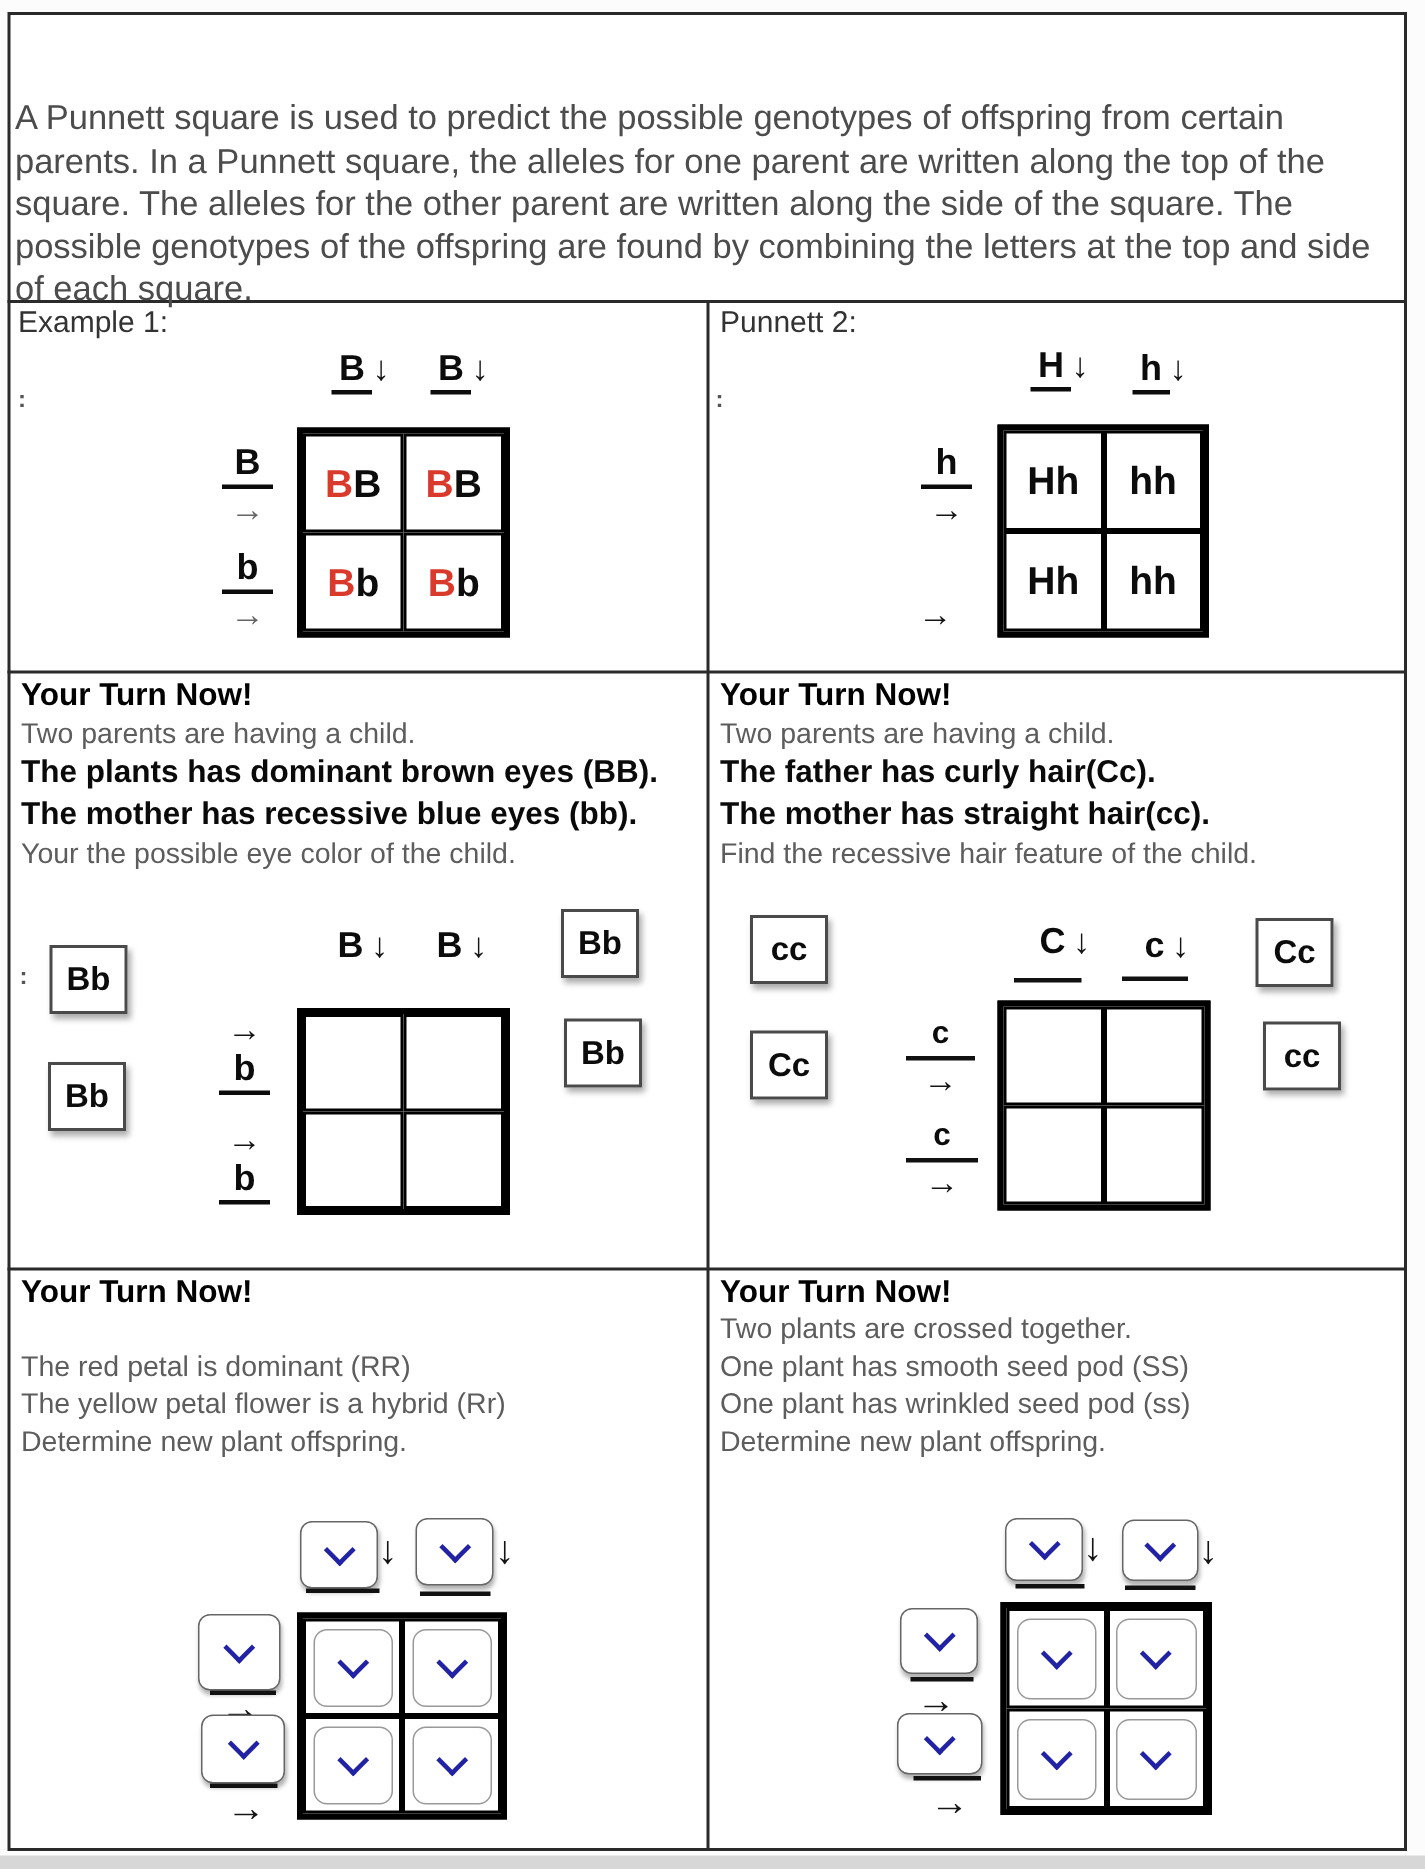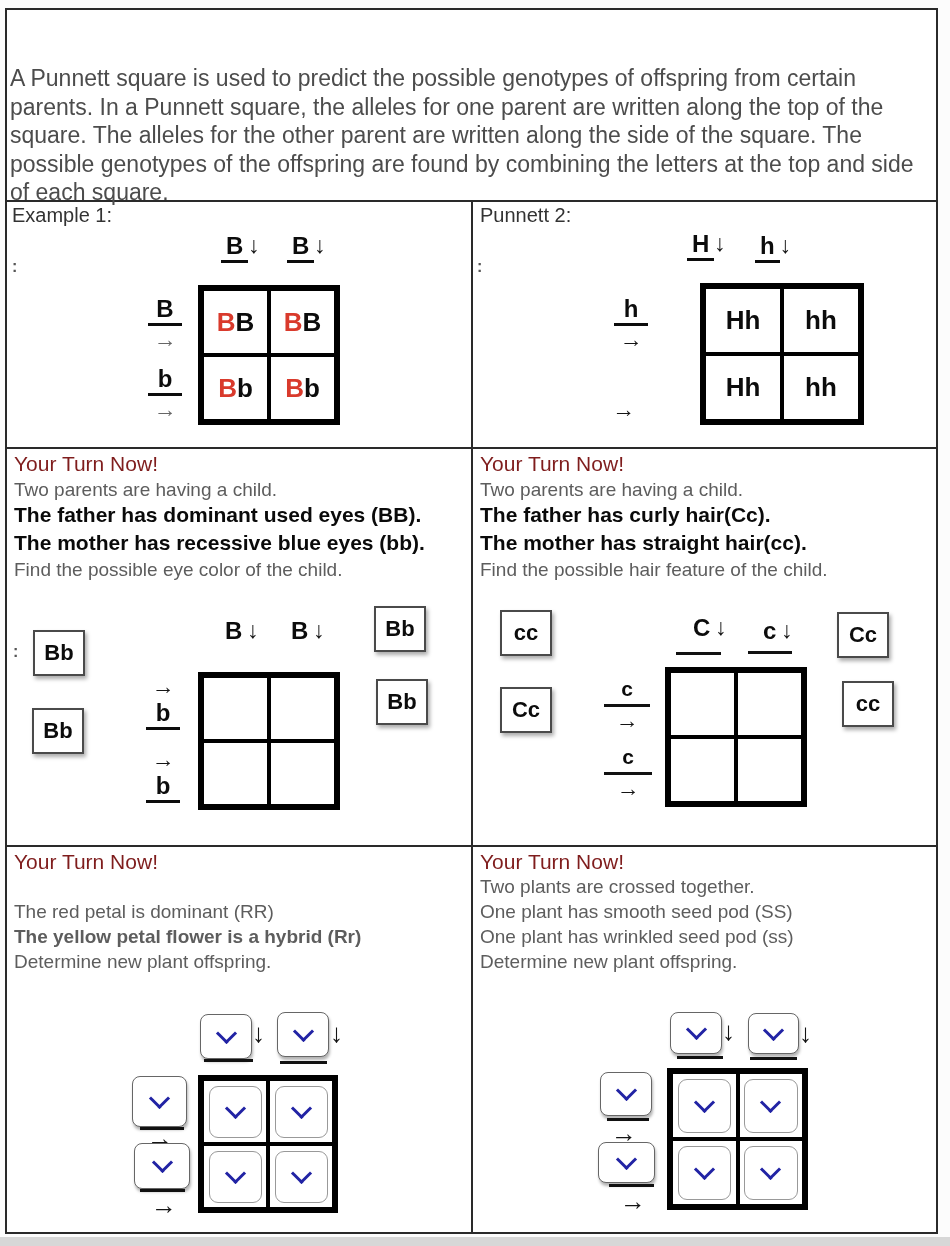--- a/index.html
+++ b/index.html
@@ -11,21 +11,21 @@
   *{margin:0;padding:0;box-sizing:border-box;}
   body{background:#fff;font-family:"Liberation Sans","DejaVu Sans",sans-serif;}
   .page{position:relative;width:950px;height:1246px;background:#fcfcfc;overflow:hidden;}
   .abs{position:absolute;}
   .sheet-border{left:5px;top:8px;width:933px;height:1226px;border:2px solid #2a2a2a;background:#fff;}
   .divider{background:#2a2a2a;}
   
   .title{font-size:40px;font-weight:800;color:var(--red);letter-spacing:1px;}
   .intro{font-size:23px;line-height:28.5px;color:#4c4c4c;}
   .ex-label{font-size:20px;color:#333;}
-  .heading{font-size:21px;font-weight:400;color:#7f1d1d;}
+  .heading{font-size:21px;font-weight:700;color:#000000;}
   .hw{font-size:19px;color:#5d5d5d;}
   .bold-line{font-size:21px;font-weight:700;color:#0a0a0a;}
   .colon{font-size:16px;color:#555;font-weight:700;}
   
   .pq{border:4px solid #000;display:grid;grid-template-columns:1fr 1fr;grid-template-rows:1fr 1fr;background:#000;}
   .pq > div{border:2px solid #000;background:#fff;display:flex;align-items:center;justify-content:center;}
   .geno{font-size:26px;font-weight:700;color:#0c0c0c;}
   .red{color:var(--red);}
   
   .top-unit{display:flex;align-items:flex-start;}
@@ -110,40 +110,40 @@
     <span class="ltr ul">h</span>
     <span class="arrow">↓</span>
   </div>
 
   <div class="abs side-unit" style="left:614px;top:297px;">
     <span class="ltr ul">h</span>
     <span class="arrow">→</span>
   </div>
   <div class="abs arrow" style="left:612px;top:398px;">→</div>
 
-  <div class="abs pq" style="left:700px;top:283px;width:164px;height:142px;">
+  <div class="abs pq" style="left:665px;top:283px;width:141px;height:142px;">
     <div>
         <span class="geno">Hh</span>
       </div>
     <div>
         <span class="geno">hh</span>
       </div>
     <div>
         <span class="geno">Hh</span>
       </div>
     <div>
         <span class="geno">hh</span>
       </div>
   </div>
 
   <div class="abs heading" style="left:14px;top:452px;">Your Turn Now!</div>
   <div class="abs hw" style="left:14px;top:479px;">Two parents are having a child.</div>
-  <div class="abs bold-line" style="left:14px;top:503px;">The father has dominant used eyes (BB).</div>
+  <div class="abs bold-line" style="left:14px;top:503px;">The plants has dominant brown eyes (BB).</div>
   <div class="abs bold-line" style="left:14px;top:531px;">The mother has recessive blue eyes (bb).</div>
-  <div class="abs hw" style="left:14px;top:559px;">Find the possible eye color of the child.</div>
+  <div class="abs hw" style="left:14px;top:559px;">Your the possible eye color of the child.</div>
   <div class="abs colon" style="left:13px;top:643px;">:</div>
 
   <div class="abs tile" style="left:33px;top:630px;">Bb</div>
   <div class="abs tile" style="left:32px;top:708px;">Bb</div>
   <div class="abs tile" style="left:374px;top:606px;">Bb</div>
   <div class="abs tile" style="left:376px;top:679px;">Bb</div>
 
   <div class="abs top-unit" style="left:220px;top:619px;">
     <span class="ltr">B</span>
     <span class="arrow">↓</span>
@@ -166,21 +166,21 @@
     <div></div>
     <div></div>
     <div></div>
     <div></div>
   </div>
 
   <div class="abs heading" style="left:480px;top:452px;">Your Turn Now!</div>
   <div class="abs hw" style="left:480px;top:479px;">Two parents are having a child.</div>
   <div class="abs bold-line" style="left:480px;top:503px;">The father has curly hair(Cc).</div>
   <div class="abs bold-line" style="left:480px;top:531px;">The mother has straight hair(cc).</div>
-  <div class="abs hw" style="left:480px;top:559px;">Find the possible hair feature of the child.</div>
+  <div class="abs hw" style="left:480px;top:559px;">Find the recessive hair feature of the child.</div>
 
   <div class="abs tile" style="left:500px;top:610px;">cc</div>
   <div class="abs tile" style="left:500px;top:687px;">Cc</div>
   <div class="abs tile" style="left:837px;top:612px;">Cc</div>
   <div class="abs tile" style="left:842px;top:681px;">cc</div>
 
   <div class="abs top-unit" style="left:688px;top:616px;">
     <span class="ltr">C</span>
     <span class="arrow">↓</span>
   </div>
@@ -204,21 +204,21 @@
 
   <div class="abs pq" style="left:665px;top:667px;width:142px;height:140px;">
     <div></div>
     <div></div>
     <div></div>
     <div></div>
   </div>
 
   <div class="abs heading" style="left:14px;top:850px;">Your Turn Now!</div>
   <div class="abs hw" style="left:14px;top:901px;">The red petal is dominant (RR)</div>
-  <div class="abs hw" style="left:14px;top:926px;font-weight:bold;">The yellow petal flower is a hybrid (Rr)</div>
+  <div class="abs hw" style="left:14px;top:926px;">The yellow petal flower is a hybrid (Rr)</div>
   <div class="abs hw" style="left:14px;top:951px;">Determine new plant offspring.</div>
 
   <div class="abs dd" style="left:200px;top:1014px;width:52px;height:45px;">
       <span class="chev"></span>
     </div>
   <div class="abs bar" style="left:204px;top:1059px;width:49px;"></div>
   <div class="abs arrow big" style="left:252px;top:1020px;">↓</div>
   <div class="abs dd" style="left:277px;top:1012px;width:52px;height:45px;">
       <span class="chev"></span>
     </div>

